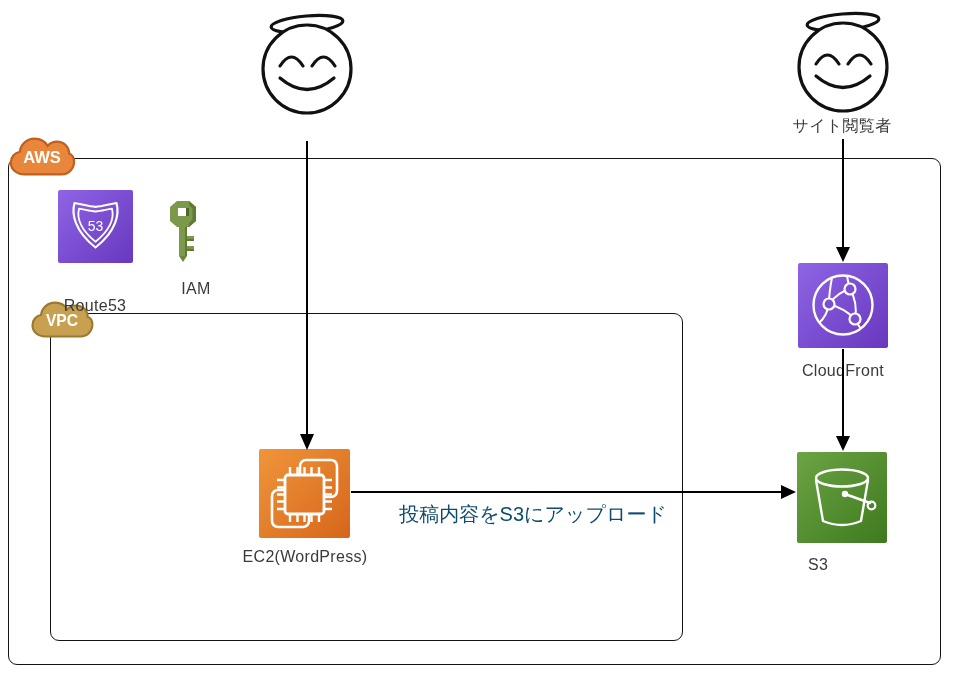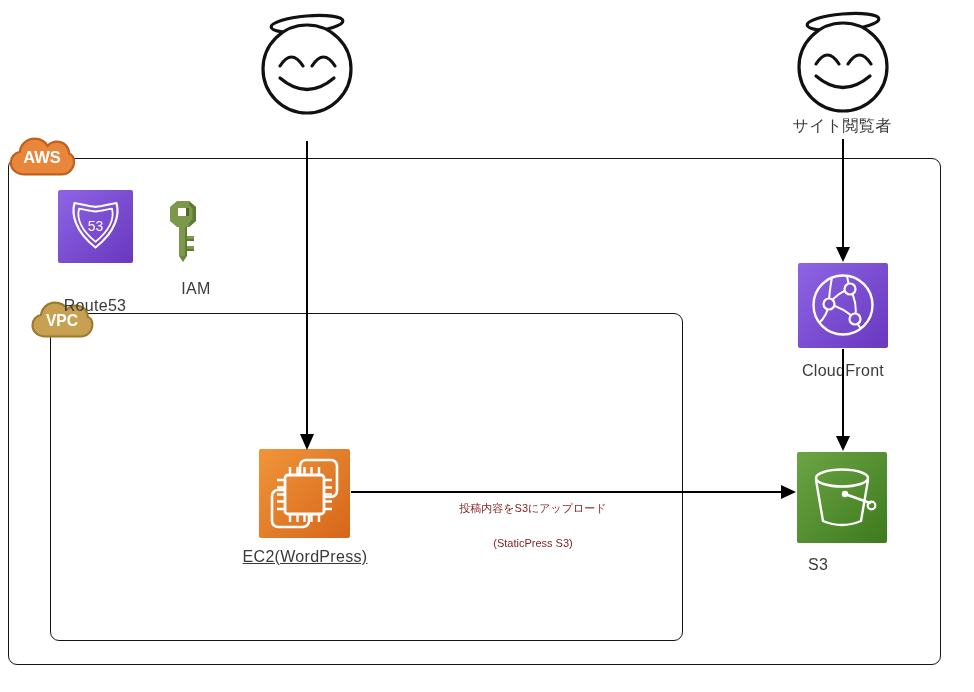--- a/index.html
+++ b/index.html
@@ -25,22 +25,22 @@
   .node-label {
     position: absolute;
     font-size: 16px;
     color: #3a3a3a;
     text-align: center;
     letter-spacing: 0.3px;
     white-space: nowrap;
   }
   .edge-label {
     position: absolute;
-    font-size: 11px;
-    color: #7f1d1d;
+    font-size: 20px;
+    color: #0c4a6e;
     text-align: center;
     width: 300px;
     white-space: nowrap;
   }
   .badge-text {
     fill: #ffffff;
     font-weight: bold;
     font-family: "Liberation Sans", sans-serif;
   }
   svg { display: block; }
@@ -125,21 +125,21 @@
     <rect x="41" y="11" width="37" height="37" rx="6" fill="none" stroke="#fff" stroke-width="2.6"></rect>
     <rect x="13" y="41" width="37" height="37" rx="6" fill="none" stroke="#fff" stroke-width="2.6"></rect>
     <rect x="26" y="26" width="39" height="39" rx="3" fill="url(#g-ec2)" stroke="#fff" stroke-width="2.8"></rect>
     <g stroke="#fff" stroke-width="2.4">
       <path d="M31 18 V26 M38.5 18 V26 M45.5 18 V26 M52.5 18 V26 M60 18 V26"></path>
       <path d="M31 65 V73 M38.5 65 V73 M45.5 65 V73 M52.5 65 V73 M60 65 V73"></path>
       <path d="M18 31 H26 M18 38.5 H26 M18 45.5 H26 M18 52.5 H26 M18 60 H26"></path>
       <path d="M65 31 H73 M65 38.5 H73 M65 45.5 H73 M65 52.5 H73 M65 60 H73"></path>
     </g>
   </svg>
-  <div class="node-label" style="left:225px; top:548px; width:160px;text-decoration:underline;">EC2(WordPress)</div>
+  <div class="node-label" style="left:225px; top:548px; width:160px;">EC2(WordPress)</div>
 
   <svg class="abs" style="left:798px; top:263px;" width="90" height="85" viewBox="0 0 90 85">
     <defs>
       <linearGradient id="g-cf" x1="0" y1="0" x2="90" y2="85" gradientUnits="userSpaceOnUse">
         <stop offset="0" stop-color="#8E64E4"></stop>
           <stop offset="1" stop-color="#6838BE"></stop>
       </linearGradient>
     </defs>
     <rect width="90" height="85" rx="2" fill="url(#g-cf)"></rect>
     <circle cx="45" cy="42" r="29.5" fill="none" stroke="#fff" stroke-width="2.4"></circle>
@@ -172,21 +172,20 @@
       <ellipse cx="45" cy="26" rx="26" ry="8.5"></ellipse>
       <path d="M19 28 L26 69 Q45 77 64 69 L71 28"></path>
       <path d="M48 42 L73 51"></path>
       <circle cx="74.5" cy="53.5" r="3.8" stroke-width="2.2"></circle>
     </g>
     <circle cx="48" cy="42" r="3.2" fill="#fff"></circle>
   </svg>
   <div class="node-label" style="left:768px; top:556px; width:100px;">S3</div>
 
   <div class="edge-label" style="left:383px; top:501px;">投稿内容をS3にアップロード</div>
-  <div class="edge-label" style="left:383px; top:537px;">(StaticPress S3)</div>
 
   <svg class="connector-layer" width="974" height="692" viewBox="0 0 974 692">
     <g stroke="#000" stroke-width="2" fill="#000">
       <g>
         <line x1="307" y1="141" x2="307" y2="434"></line>
         <polygon points="307,450 300,434 314,434" stroke="none"></polygon>
       </g>
       <g>
         <line x1="843" y1="139" x2="843" y2="247"></line>
         <polygon points="843,262 836,247 850,247" stroke="none"></polygon>

